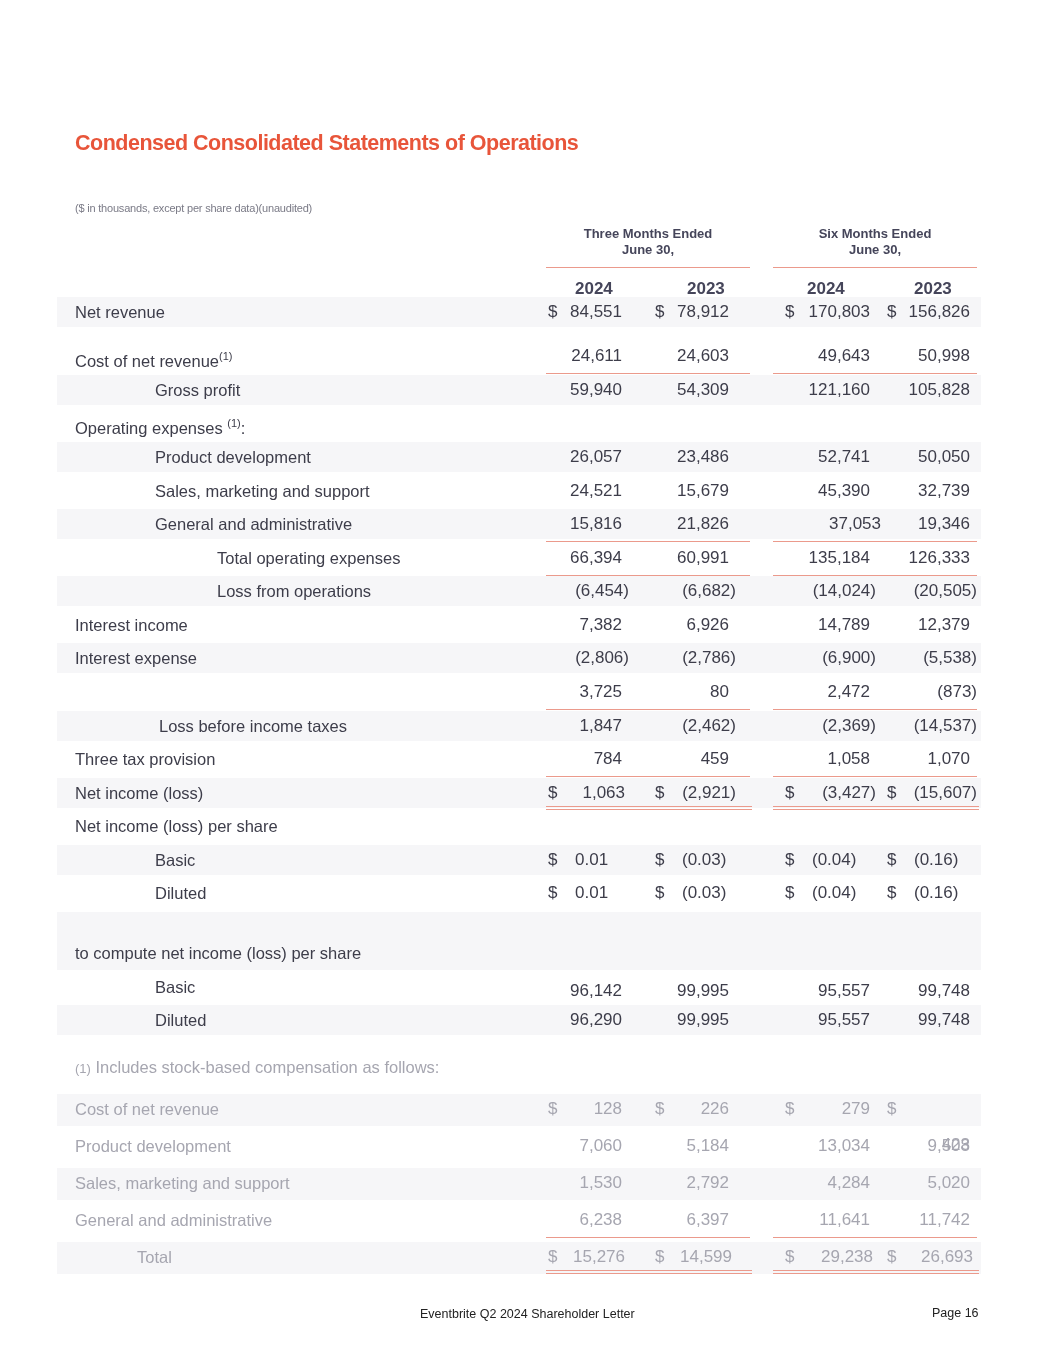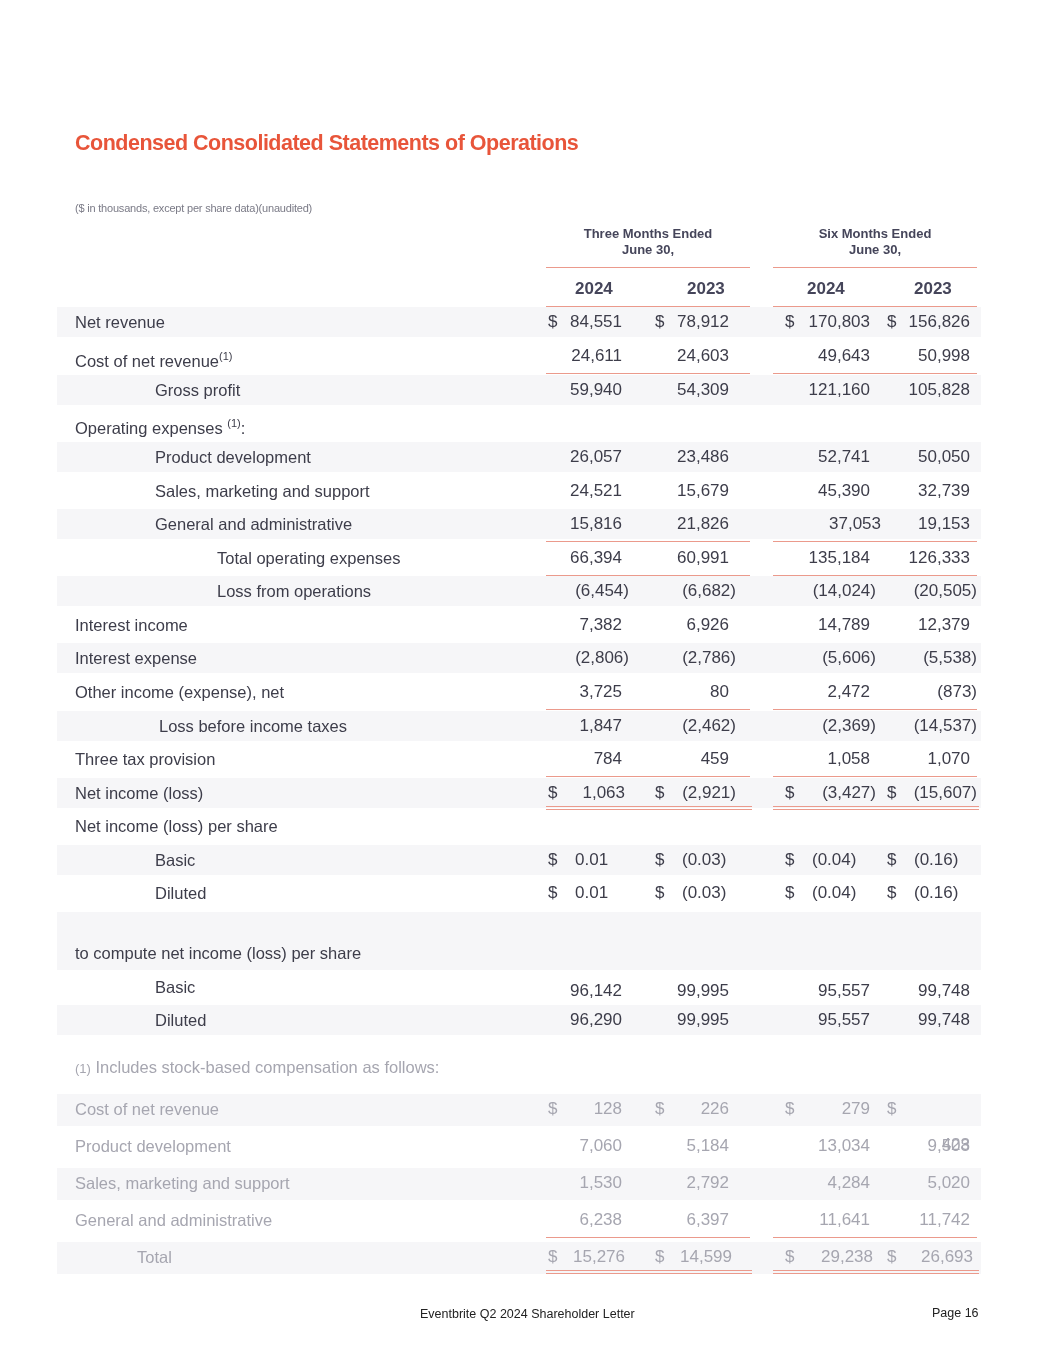--- a/index.html
+++ b/index.html
@@ -53,21 +53,21 @@
 <div class="hr b" style="top:267px"></div>
 
 <div class="year" style="left:575px">2024</div>
 <div class="year" style="left:687px">2023</div>
 <div class="year" style="left:807px">2024</div>
 <div class="year" style="left:914px">2023</div>
 <div class="hr a" style="top:306px"></div>
 <div class="hr b" style="top:306px"></div>
 
 <div id="rows">
-    <div class="row shade" style="top: 307px;">
+    <div class="row shade" style="top: 297px;">
       <div class="label" style="left: 18px;"><span>Net revenue</span></div>
       <div class="cell num" style="right: 359px;">84,551</div>
       <div class="cur" style="left: 491px;">$</div>
       <div class="cell num" style="right: 252px;">78,912</div>
       <div class="cur" style="left: 598px;">$</div>
       <div class="cell num" style="right: 111px;">170,803</div>
       <div class="cur" style="left: 728px;">$</div>
       <div class="cell num" style="right: 11px;">156,826</div>
       <div class="cur" style="left: 830px;">$</div>
     </div>
@@ -102,21 +102,21 @@
       <div class="cell num" style="right: 359px;">24,521</div>
       <div class="cell num" style="right: 252px;">15,679</div>
       <div class="cell num" style="right: 111px;">45,390</div>
       <div class="cell num" style="right: 11px;">32,739</div>
     </div>
     <div class="row shade" style="top: 509px;">
       <div class="label" style="left: 98px;"><span>General and administrative</span></div>
       <div class="cell num" style="right: 359px;">15,816</div>
       <div class="cell num" style="right: 252px;">21,826</div>
       <div class="cell num" style="right: 100px;">37,053</div>
-      <div class="cell num" style="right: 11px;">19,153</div>
+      <div class="cell num" style="right: 11px;">19,346</div>
     </div>
     <div class="hr" style="left: 546px; width: 204px; top: 541px;"></div>
     <div class="hr" style="left: 773px; width: 204px; top: 541px;"></div>
     <div class="row" style="top: 543px;">
       <div class="label" style="left: 160px;"><span>Total operating expenses</span></div>
       <div class="cell num" style="right: 359px;">66,394</div>
       <div class="cell num" style="right: 252px;">60,991</div>
       <div class="cell num" style="right: 111px;">135,184</div>
       <div class="cell num" style="right: 11px;">126,333</div>
     </div>
@@ -133,25 +133,24 @@
       <div class="label" style="left: 18px;"><span>Interest income</span></div>
       <div class="cell num" style="right: 359px;">7,382</div>
       <div class="cell num" style="right: 252px;">6,926</div>
       <div class="cell num" style="right: 111px;">14,789</div>
       <div class="cell num" style="right: 11px;">12,379</div>
     </div>
     <div class="row shade" style="top: 643px;">
       <div class="label" style="left: 18px;"><span>Interest expense</span></div>
       <div class="cell num" style="right: 352px;">(2,806)</div>
       <div class="cell num" style="right: 245px;">(2,786)</div>
-      <div class="cell num" style="right: 105px;">(5,606)</div>
+      <div class="cell num" style="right: 105px;">(6,900)</div>
       <div class="cell num" style="right: 4px;">(5,538)</div>
     </div>
     <div class="row" style="top: 677px;">
-      <div class="label" style="left: 18px;"><span>Other income (expense), net</span></div>
       <div class="cell num" style="right: 359px;">3,725</div>
       <div class="cell num" style="right: 252px;">80</div>
       <div class="cell num" style="right: 111px;">2,472</div>
       <div class="cell num" style="right: 4px;">(873)</div>
     </div>
     <div class="hr" style="left: 546px; width: 204px; top: 709px;"></div>
     <div class="hr" style="left: 773px; width: 204px; top: 709px;"></div>
     <div class="row shade" style="top: 711px;">
       <div class="label" style="left: 102px;"><span>Loss before income taxes</span></div>
       <div class="cell num" style="right: 359px;">1,847</div>

